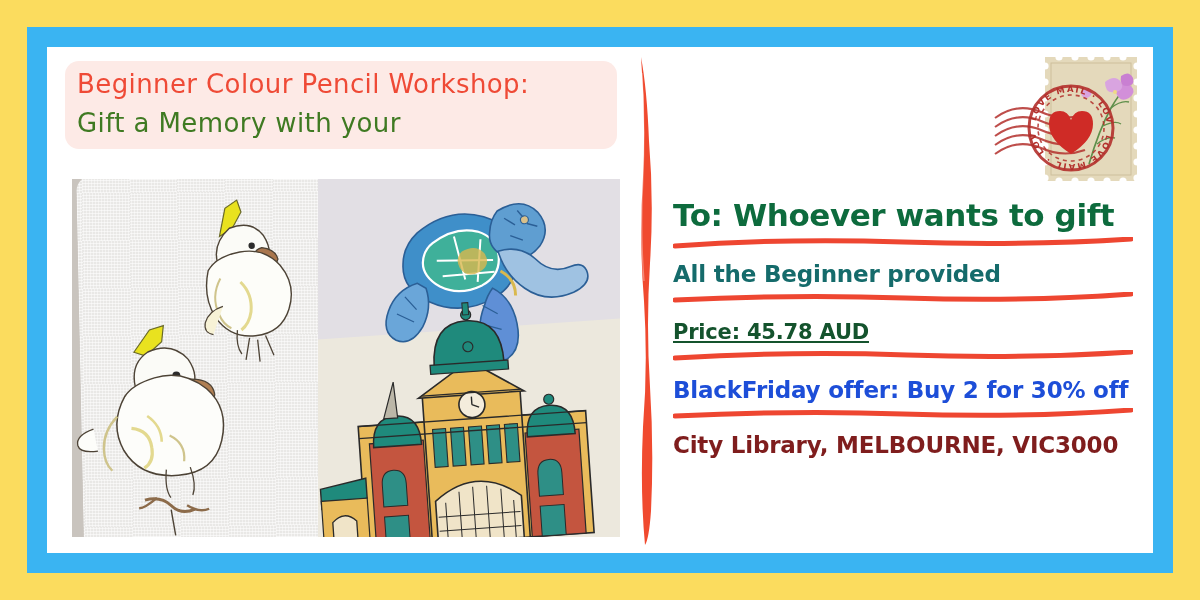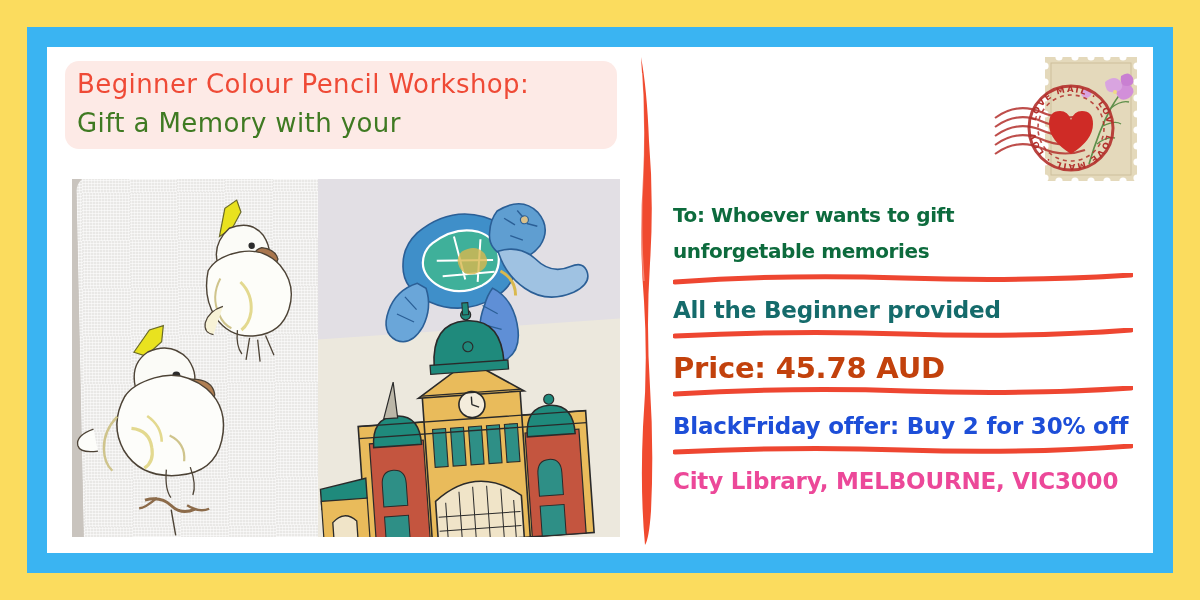--- a/index.html
+++ b/index.html
@@ -135,28 +135,28 @@
     left: 14px; top: 150px;
     width: 472px;
   }
   .addr-line {
     font-family: "DejaVu Sans", sans-serif;
     font-weight: bold;
     white-space: nowrap;
   }
   .to-line {
     color: #0d6b3d;
-    font-size: 20px;
+    font-size: 31px;
     line-height: 36px;
     letter-spacing: -0.4px;
   }
   .mat-line  { color: #156b6b; font-size: 23px; line-height: 27px; letter-spacing: -0.2px; }
-  .price-line{ color: #c2410c; font-size: 29px; line-height: 27px; letter-spacing: -0.2px; }
+  .price-line{ color: #14532d; font-size: 21px; line-height: 27px; letter-spacing: -0.2px; text-decoration: underline; }
   .offer-line{ color: #1d4ed8; font-size: 23px; line-height: 27px; letter-spacing: -0.2px; }
-  .venue-line{ color: #ec4899; font-size: 23px; line-height: 27px; letter-spacing: -0.2px; }
+  .venue-line{ color: #7f1d1d; font-size: 23px; line-height: 27px; letter-spacing: -0.2px; }
 
   .rule { display: block; width: 460px; height: 13px; margin: 4px 0 2px 0; }
   .gap-a { height: 9px; }
   .gap-b { height: 12px; }
 </style>
 </head>
 <body>
 
 <div class="poster">
   <div class="blue-frame"></div>
@@ -368,21 +368,20 @@
             <text font-family="DejaVu Sans, sans-serif" font-size="8.5" font-weight="bold" fill="#b3302c" letter-spacing="1.6">
               <textPath href="#arcBot" startOffset="6%">LOVE MAIL · LOVE MAIL</textPath>
             </text>
           </g>
         </svg>
       </div>
 
       <div class="addr">
 
         <div class="addr-line to-line">To: Whoever wants to gift</div>
-        <div class="addr-line to-line">unforgetable memories</div>
 
         <svg class="rule" viewBox="0 0 460 13" preserveAspectRatio="none">
           <path d="M2 9 q110 -8 228 -4 q120 4 228 -3" fill="none" stroke="#ee4631" stroke-width="5" stroke-linecap="round"></path>
         </svg>
 
         <div class="gap-a"></div>
         <div class="addr-line mat-line">All the Beginner provided</div>
 
         <svg class="rule" viewBox="0 0 460 13" preserveAspectRatio="none">
           <path d="M2 8 q120 -6 230 -2 q118 4 226 -4" fill="none" stroke="#ee4631" stroke-width="5" stroke-linecap="round"></path>

